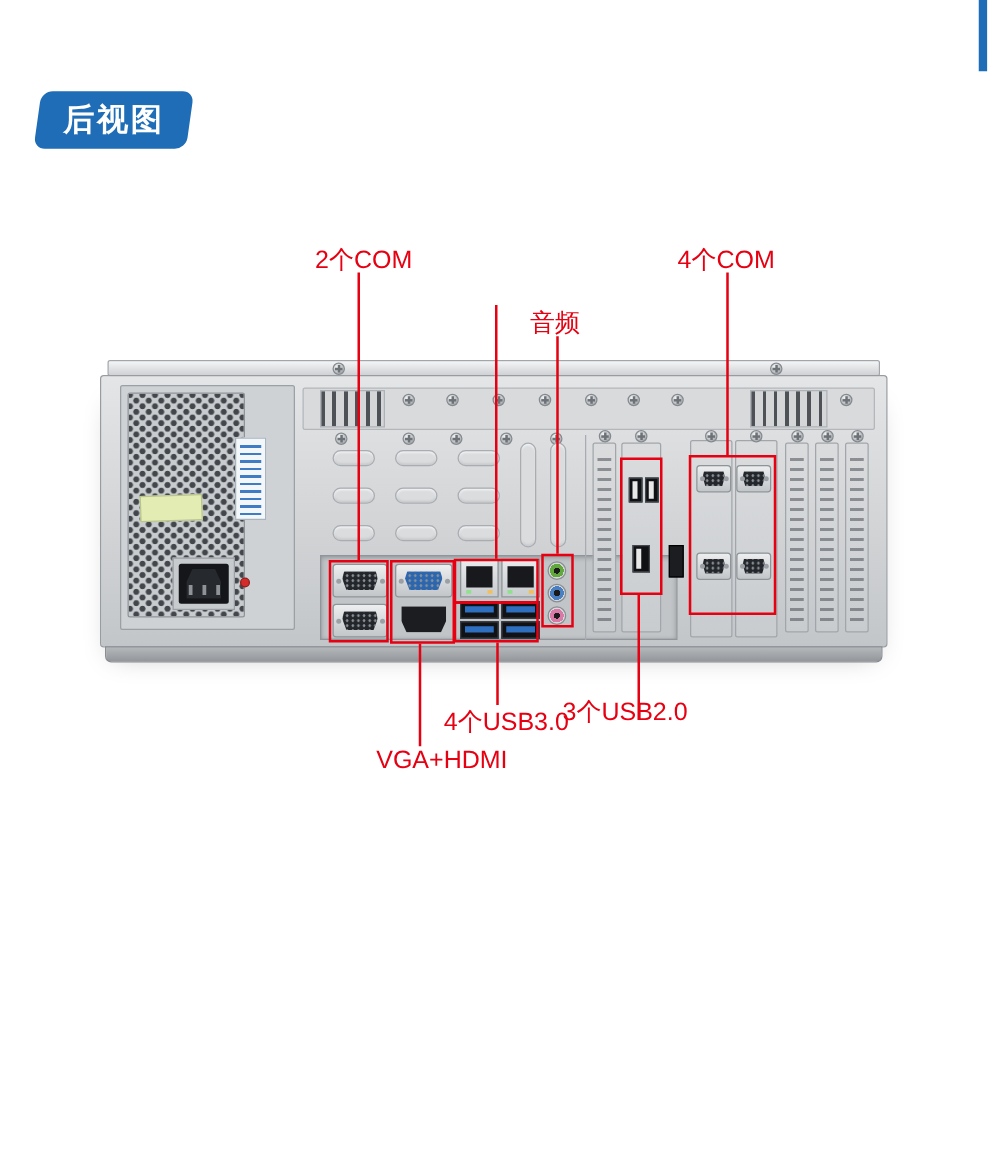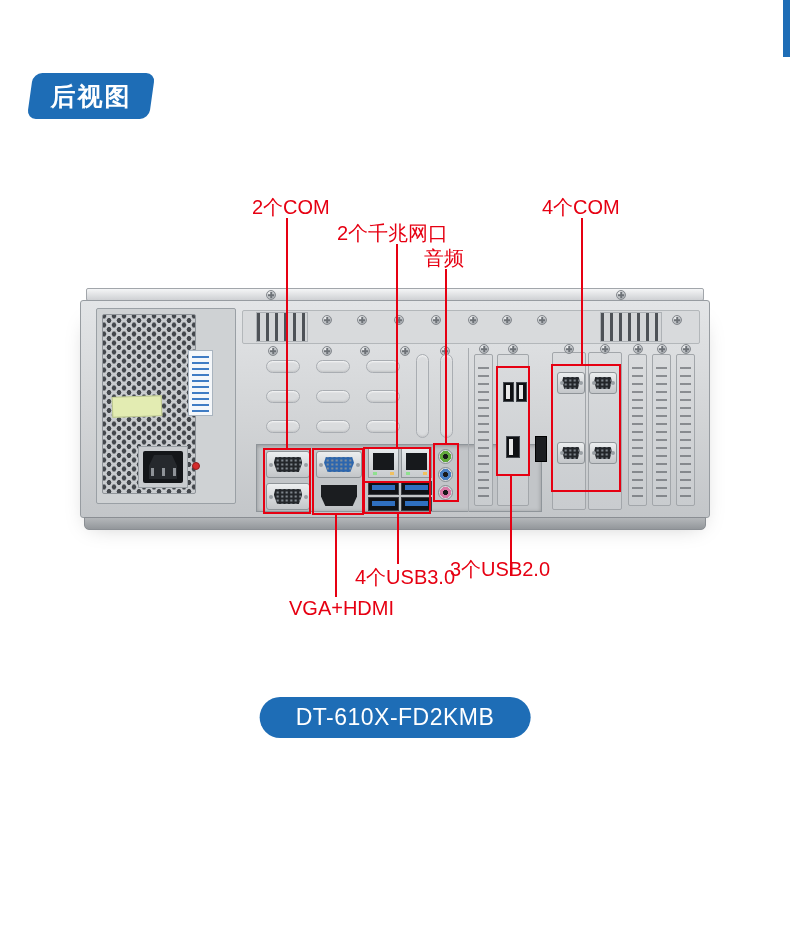--- a/index.html
+++ b/index.html
@@ -240,40 +240,36 @@
     <i class="sc" style="left:399px;top:56px"></i>
     <i class="sc" style="left:428px;top:56px"></i>
     <i class="sc" style="left:484px;top:56px"></i>
     <i class="sc" style="left:520px;top:56px"></i>
     <i class="sc" style="left:553px;top:56px"></i>
     <i class="sc" style="left:577px;top:56px"></i>
     <i class="sc" style="left:601px;top:56px"></i>
   </div>
 
   <div class="rlabel" style="left:252px;top:194px">2个COM</div>
-  <div class="rlabel" style="left:337px;top:220px">2个千兆网口</div>
   <div class="rlabel" style="left:424px;top:245px">音频</div>
   <div class="rlabel" style="left:542px;top:194px">4个COM</div>
   <div class="rlabel" style="left:355px;top:564px">4个USB3.0</div>
-  <div class="rlabel" style="left:289px;top:597px">VGA+HDMI</div>
+  <div class="rlabel" style="left:301px;top:597px">VGA+HDMI</div>
   <div class="rlabel" style="left:450px;top:556px">3个USB2.0</div>
 
   <div class="rline" style="left:286px;top:218px;height:230px"></div>
   <div class="rline" style="left:396px;top:244px;height:203px"></div>
   <div class="rline" style="left:445px;top:269px;height:174px"></div>
   <div class="rline" style="left:581px;top:218px;height:146px"></div>
   <div class="rline" style="left:397px;top:514px;height:50px"></div>
   <div class="rline" style="left:335px;top:515px;height:82px"></div>
   <div class="rline" style="left:510px;top:476px;height:100px"></div>
 
   <div class="rbox" style="left:263px;top:448px;width:48px;height:66px"></div>
   <div class="rbox" style="left:363px;top:447px;width:68px;height:36px"></div>
   <div class="rbox" style="left:433px;top:443px;width:26px;height:59px"></div>
   <div class="rbox" style="left:551px;top:364px;width:70px;height:128px"></div>
   <div class="rbox" style="left:363px;top:481px;width:68px;height:33px"></div>
   <div class="rbox" style="left:312px;top:448px;width:52px;height:67px"></div>
   <div class="rbox" style="left:496px;top:366px;width:34px;height:110px"></div>
 
-  <div class="model">
-    <span>DT-610X-FD2KMB</span>
-  </div>
 
 </div>
 
 </body></html>

